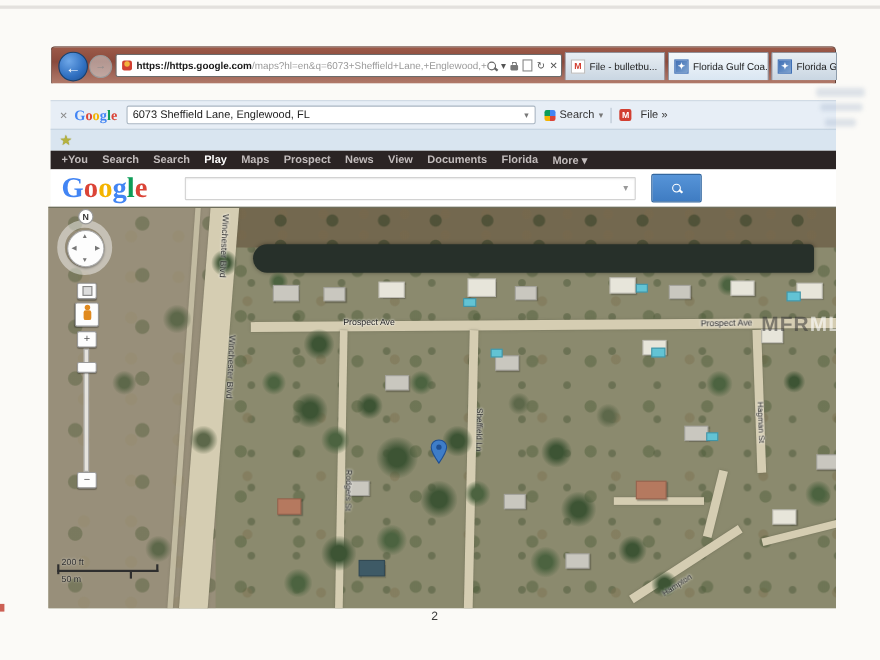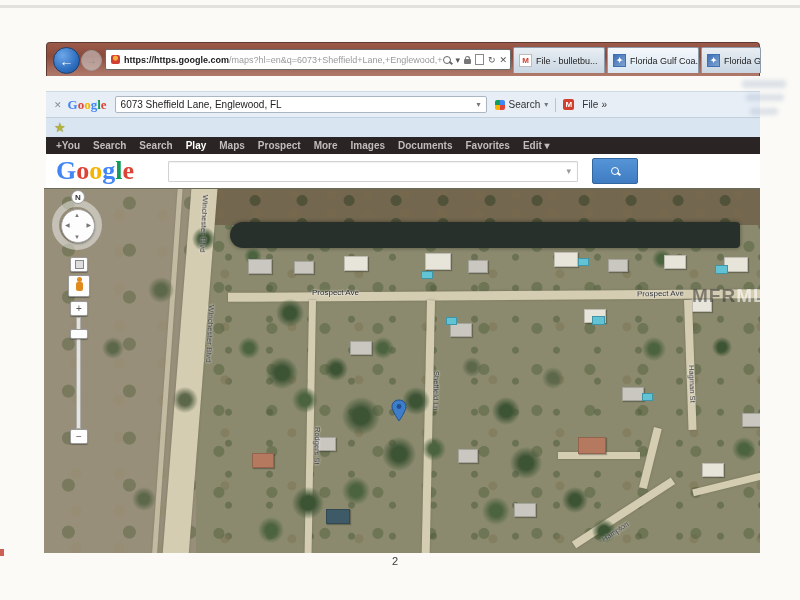--- a/index.html
+++ b/index.html
@@ -209,25 +209,25 @@
       <span class="fav-star">★</span>
     </div>
 
     <div class="navbar">
       <span class="nav-item">+You</span>
       <span class="nav-item">Search</span>
       <span class="nav-item">Search</span>
       <span class="nav-item active">Play</span>
       <span class="nav-item">Maps</span>
       <span class="nav-item">Prospect</span>
-      <span class="nav-item">More</span>
-      <span class="nav-item">Images</span>
+      <span class="nav-item">News</span>
+      <span class="nav-item">View</span>
       <span class="nav-item">Documents</span>
-      <span class="nav-item">Favorites</span>
-      <span class="nav-item">Edit ▾</span>
+      <span class="nav-item">Florida</span>
+      <span class="nav-item">More ▾</span>
     </div>
 
     <div class="searchrow">
       <span class="big-logo"><span class="l-blue">G</span><span class="l-red">o</span><span class="l-yellow">o</span><span class="l-blue">g</span><span class="l-green">l</span><span class="l-red">e</span></span>
       <div class="ms-input">
         <span></span>
         <span class="caret">▾</span>
       </div>
       <div class="ms-btn">
           <span class="mag"></span>
@@ -352,20 +352,27 @@
       <div class="ctl-btn" style="top:112px;height:13px;font-size:10px;color:#555;">
           <span>+</span>
         </div>
       <div class="zoom-track"></div>
       <div class="zoom-handle"></div>
       <div class="ctl-btn" style="top:240px;height:13px;font-size:10px;color:#555;">
           <span>−</span>
         </div>
     </div>
 
+    <div class="scalebar">
+      <div style="margin-left:4px;">200 ft</div>
+      <div class="scale-line">
+          <span class="scale-tick-m"></span>
+        </div>
+      <div style="margin-left:4px;">50 m</div>
+    </div>
   </div>
 
   <div class="ghost" style="left:742px;top:80px;width:44px;height:8px;"></div>
   <div class="ghost" style="left:746px;top:94px;width:38px;height:7px;"></div>
   <div class="ghost" style="left:750px;top:108px;width:28px;height:7px;"></div>
   <div class="scan-red"></div>
 
   <div class="footer-num">2</div>
 </div>
 

